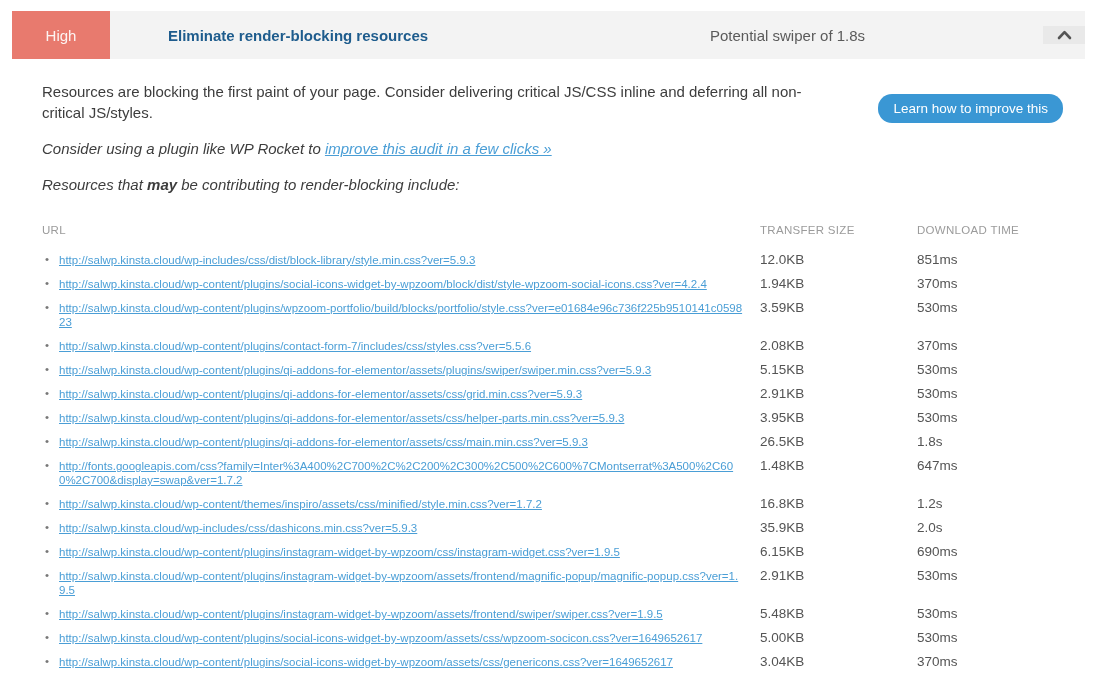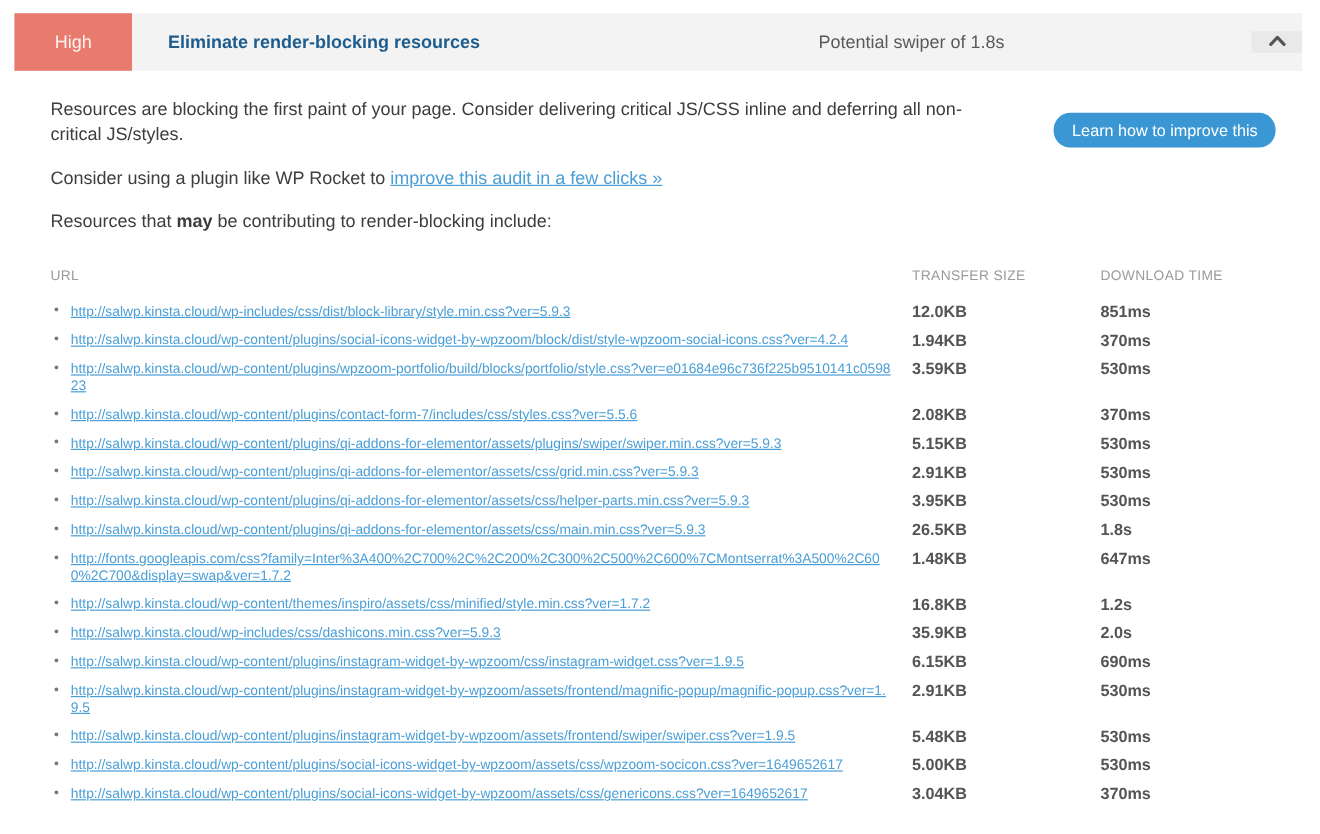--- a/index.html
+++ b/index.html
@@ -11,44 +11,44 @@
   }
 
   
   .col-headers { display: flex; padding: 14px 0 0 41px; font-size: 11px; color: #9b9b9b; letter-spacing: .4px; }
   .col-headers .impact-col { width: 107px; }
 
   
   .audit-row { display: flex; align-items: stretch; height: 48px; margin: 11px 15px 0 12px; cursor: pointer; }
   .impact-badge { width: 98px; background: #e87a6e; color: #fdf4f2; font-size: 15px;
                   display: flex; align-items: center; justify-content: center; }
-  .audit-main { flex: 1; background: #f3f3f3; display: flex; align-items: center; }
+  .audit-main { flex: 1; background: #f3f3f3; display: flex; align-items: center; padding-left: 28px; }
   .audit-title { margin-left: 30px; width: 542px; font-weight: bold; font-size: 15px; color: #1e5c8d; }
   .savings { font-size: 15px; color: #5a5a5a; }
   .chevron-btn { margin-left: auto; width: 42px; background: #e9e9e9;
                  display: flex; align-items: center; justify-content: center; cursor: pointer; }
 
   
   .details { padding: 22px 15px 0 42px; }
   .desc-row { display: flex; align-items: flex-end; padding-right: 22px; }
   .desc-row p { width: 792px; font-size: 15px; line-height: 21px; color: #3d3d3d; }
   .learn-btn { margin-left: auto; margin-top: 6px; background: #3a97d4; color: #ffffff; border: none;
                border-radius: 14px; font-size: 13.5px; padding: 7px 15px; font-family: inherit; cursor: pointer; }
-  .para { margin-top: 15px; font-size: 15px; line-height: 21px; color: #3d3d3d; }
+  .para { margin-top: 15px; font-size: 15px; line-height: 21px; color: #3d3d3d; font-style: italic; }
   a { color: #4a9ed6; text-decoration: underline; cursor: pointer; }
 
   
   .res-table { margin-top: 29px; }
   .t-head { display: grid; grid-template-columns: 718px 157px 1fr; font-size: 11.5px; color: #9b9b9b;
             letter-spacing: .3px; margin-bottom: 17px; }
   .t-row { display: grid; grid-template-columns: 718px 157px 1fr; align-items: start; margin-bottom: 10px; }
   .url-cell { position: relative; padding-left: 17px; font-size: 11.5px; line-height: 14px;
               word-break: break-all; max-width: 705px; }
   .url-cell::before { content: "\2022"; position: absolute; left: 3px; top: -1px; color: #777777; }
-  .size-cell, .time-cell { font-size: 13.5px; line-height: 14px; color: #545454; font-weight: bold; }
+  .size-cell, .time-cell { font-size: 13.5px; line-height: 14px; color: #545454; }
 </style>
 </head>
 <body>
 
 <div>
 
 
   <div class="audit-row">
     <div class="impact-badge">High</div>
     <div class="audit-main">

